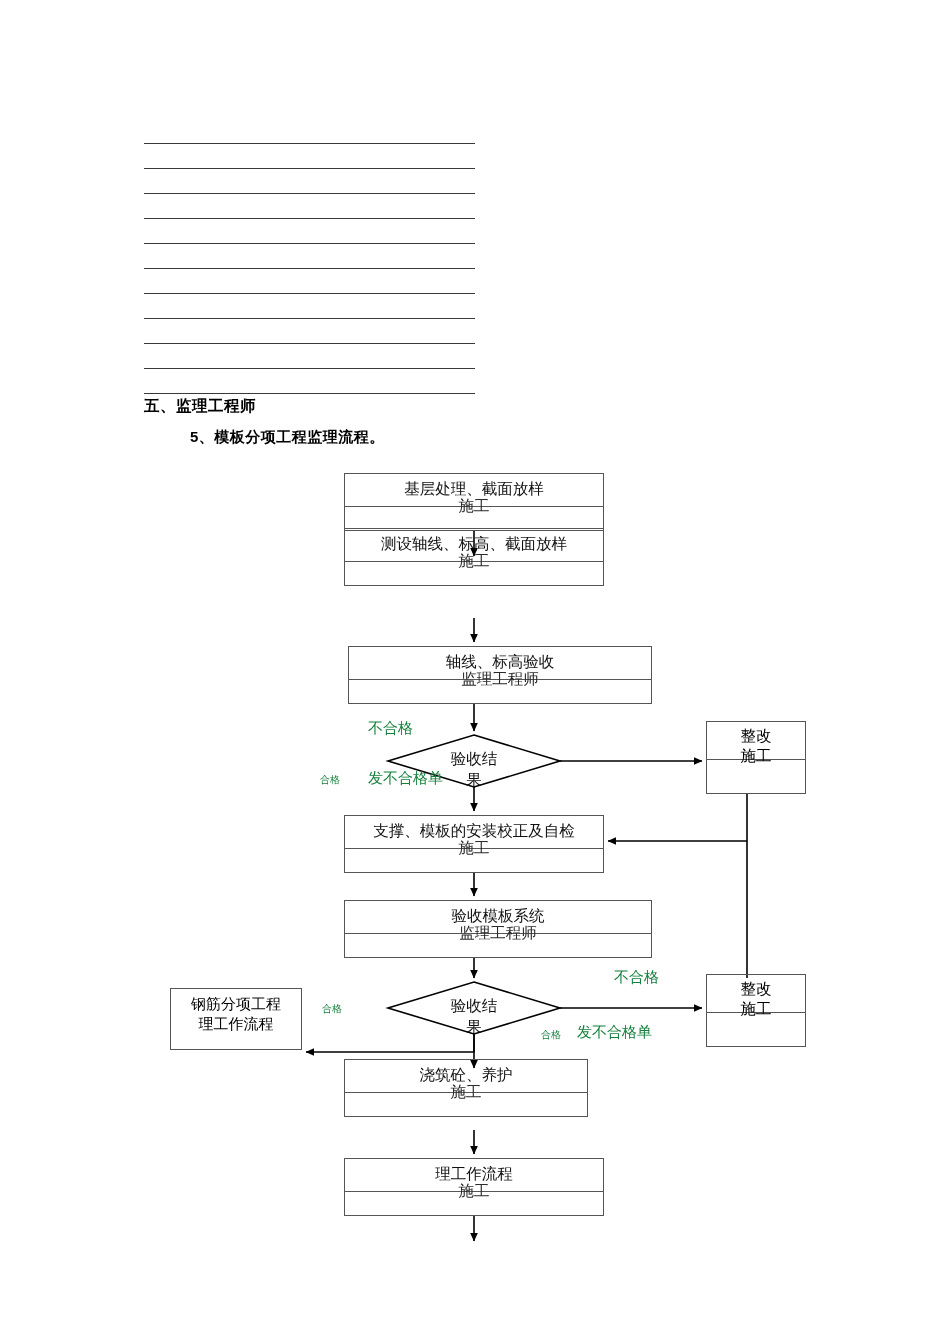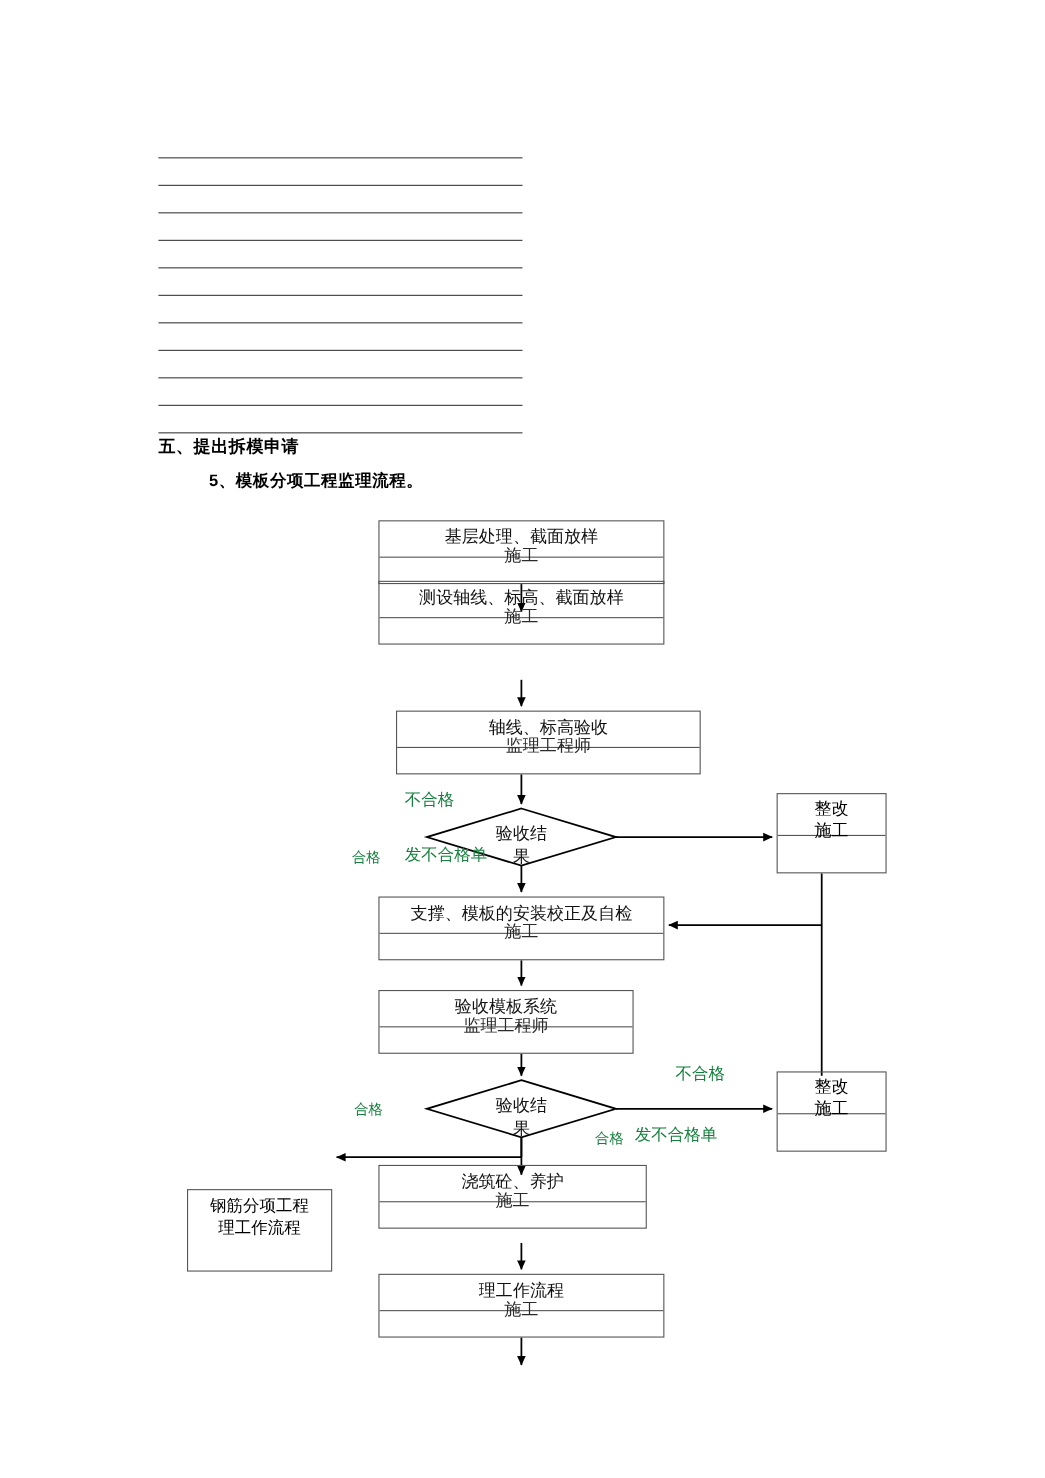--- a/index.html
+++ b/index.html
@@ -139,21 +139,21 @@
 
   
   .edge-label {
     position: absolute;
     font-size: 15px;
     line-height: 17px;
     white-space: nowrap;
     color: #15803d;
   }
   .edge-label.small {
-    font-size: 13px;
+    font-size: 10px;
     text-align: right;
   }
 </style>
 </head>
 <body>
 
 <div id="page">
 
   <div id="rule-lines">
       <div class="rule-line" style="left: 144px; width: 331px; top: 143px;"></div>
@@ -162,21 +162,21 @@
       <div class="rule-line" style="left: 144px; width: 331px; top: 218px;"></div>
       <div class="rule-line" style="left: 144px; width: 331px; top: 243px;"></div>
       <div class="rule-line" style="left: 144px; width: 331px; top: 268px;"></div>
       <div class="rule-line" style="left: 144px; width: 331px; top: 293px;"></div>
       <div class="rule-line" style="left: 144px; width: 331px; top: 318px;"></div>
       <div class="rule-line" style="left: 144px; width: 331px; top: 343px;"></div>
       <div class="rule-line" style="left: 144px; width: 331px; top: 368px;"></div>
       <div class="rule-line" style="left: 144px; width: 331px; top: 393px;"></div>
     </div>
 
-  <div class="heading-1">五、提出拆模申请</div>
+  <div class="heading-1">五、监理工程师</div>
   <div class="heading-2">5、模板分项工程监理流程。</div>
 
   <svg id="flow" viewBox="0 0 950 1344" xmlns="http://www.w3.org/2000/svg">
     <defs>
       <marker id="arrowhead" markerWidth="9" markerHeight="9" refX="8.2" refY="4.5" orient="auto" markerUnits="userSpaceOnUse">
         <path d="M0,0.6 L8.6,4.5 L0,8.4 z" fill="#000000"></path>
       </marker>
     </defs>
 
     <g stroke="#000000" stroke-width="1.6" fill="none">
@@ -216,31 +216,31 @@
       <div class="node procbox" style="left: 344px; top: 473px; width: 260px; height: 58px;">
         <div class="divider" style="top: 32px;"></div>
         <div class="ntext label-main">基层处理、截面放样</div>
         <div class="ntext sub label-role">施工</div>
       </div>
       <div class="node procbox" style="left: 344px; top: 528px; width: 260px; height: 58px;">
         <div class="divider" style="top: 32px;"></div>
         <div class="ntext label-main">测设轴线、标高、截面放样</div>
         <div class="ntext sub label-role">施工</div>
       </div>
-      <div class="node procbox" style="left: 360px; top: 646px; width: 277px; height: 58px;">
+      <div class="node procbox" style="left: 348px; top: 646px; width: 304px; height: 58px;">
         <div class="divider" style="top: 32px;"></div>
         <div class="ntext label-main">轴线、标高验收</div>
         <div class="ntext sub label-role">监理工程师</div>
       </div>
       <div class="node procbox" style="left: 344px; top: 815px; width: 260px; height: 58px;">
         <div class="divider" style="top: 32px;"></div>
         <div class="ntext label-main">支撑、模板的安装校正及自检</div>
         <div class="ntext sub label-role">施工</div>
       </div>
-      <div class="node procbox" style="left: 344px; top: 900px; width: 232px; height: 58px;">
+      <div class="node procbox" style="left: 344px; top: 900px; width: 308px; height: 58px;">
         <div class="divider" style="top: 32px;"></div>
         <div class="ntext label-main">验收模板系统</div>
         <div class="ntext sub label-role">监理工程师</div>
       </div>
       <div class="node procbox" style="left: 344px; top: 1016px; width: 244px; height: 58px; margin-top: 43px;">
         <div class="divider" style="top: 32px;"></div>
         <div class="ntext label-main">浇筑砼、养护</div>
         <div class="ntext sub label-role">施工</div>
       </div>
       <div class="node procbox" style="left: 344px; top: 1158px; width: 260px; height: 58px;">
@@ -251,21 +251,21 @@
       <div class="node reworkbox" style="left: 706px; top: 721px; width: 100px; height: 73px;">
         <div class="divider" style="top: 37px;"></div>
         <div class="rtext" style="top: 4px;">整改</div>
         <div class="rtext" style="top: 24px;">施工</div>
       </div>
       <div class="node reworkbox" style="left: 706px; top: 974px; width: 100px; height: 73px;">
         <div class="divider" style="top: 37px;"></div>
         <div class="rtext" style="top: 4px;">整改</div>
         <div class="rtext" style="top: 24px;">施工</div>
       </div>
-      <div class="node plainbox" style="left: 170px; top: 1081px; width: 132px; height: 75px; text-decoration: underline;">
+      <div class="node plainbox" style="left: 170px; top: 988px; width: 132px; height: 62px; text-decoration: underline;">
         <div class="ptext" style="top: 5px;">钢筋分项工程</div>
         <div class="ptext" style="top: 25px;">理工作流程</div>
       </div>
       <div class="diamond-wrap" style="left: 388px; top: 735px; width: 172px; height: 52px;">
         <svg width="172" height="52">
           <polygon points="86,0 172,26 86,52 0,26" fill="none" stroke="#000000" stroke-width="1.6"></polygon>
         </svg>
         <div class="dtext" style="top: 13px;">验收结</div>
         <div class="dtext" style="top: 34px;">果</div>
       </div>

